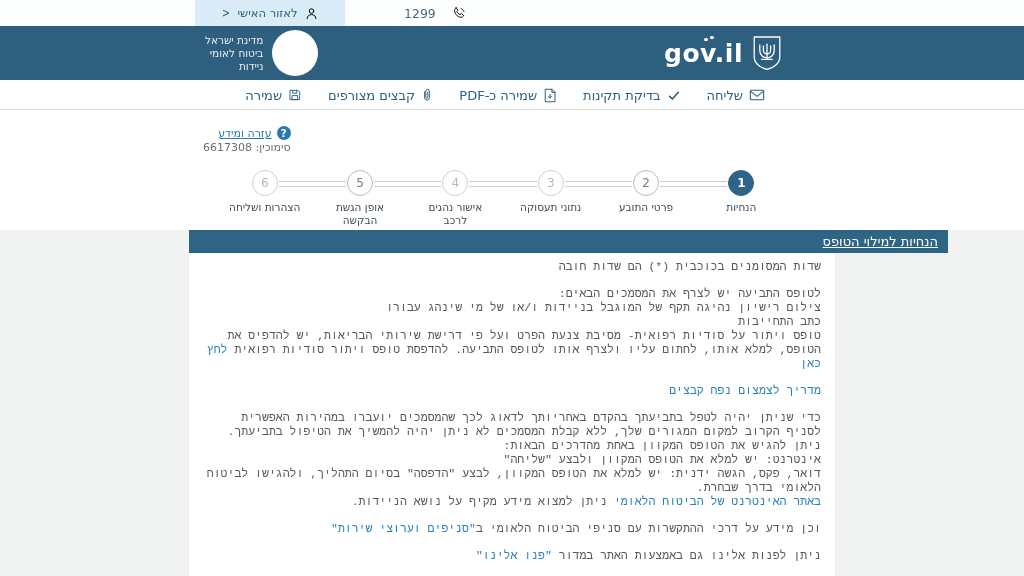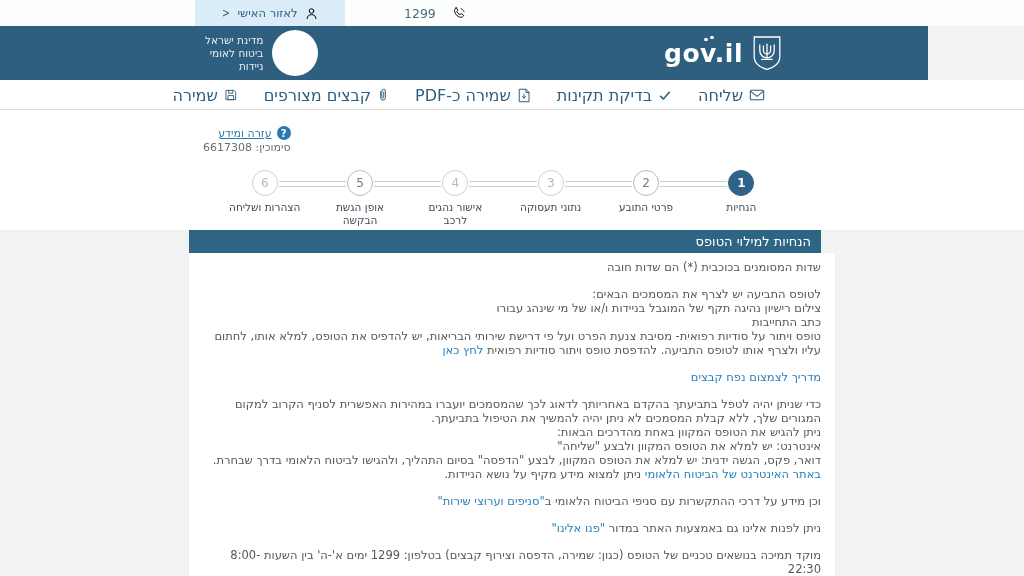--- a/index.html
+++ b/index.html
@@ -12,36 +12,36 @@
   .personal-badge { position:absolute; left:195px; top:0; width:150px; height:26px; background:#d9ecf7;
     display:flex; align-items:center; justify-content:center; gap:6px; cursor:pointer; }
   .personal-badge .lbl { font-size:11.5px; color:#2e5f80; }
   .personal-badge .chev { font-size:12px; color:#2e5f80; transform:scaleX(.8); }
   .icon-svg { display:inline-flex; align-items:center; justify-content:center; }
   .icon-svg svg { display:block; }
   .phone-block { position:absolute; left:404px; top:0; height:26px; display:flex; align-items:center; gap:16px; }
   .phone-block .num { font-size:12.5px; color:#4a6b80; }
 
   
-  .appheader { position:absolute; top:26px; left:0; width:928px; height:54px; background:#2f5f7f; }
+  .appheader { position:absolute; top:26px; left:0; width:1024px; height:54px; background:#2f5f7f; }
   .org { position:absolute; left:205px; top:0; height:54px; display:flex; align-items:center; gap:9px; }
   .org-logo-circle { width:46px; height:46px; border-radius:50%; background:#ffffff; }
   .org-lines { display:flex; flex-direction:column; text-align:right; color:#e8eef2; font-size:10.5px; line-height:13px; }
   .govlogo { position:absolute; left:664px; top:0; height:54px; display:flex; direction:ltr; align-items:center; gap:8px; }
   .govtext { color:#ffffff; font-weight:bold; font-size:25px; letter-spacing:.5px; position:relative; line-height:1; }
   .govtext .vdots { position:absolute; top:-4px; left:40px; width:14px; height:4px; }
   .govtext .vdots i { position:absolute; width:3.5px; height:3.5px; border-radius:50%; background:#fff; }
   .govtext .vdots i:nth-child(1){ left:0; top:1px; }
   .govtext .vdots i:nth-child(2){ left:6px; top:-1px; }
 
   
   .navbar { position:absolute; top:80px; left:0; width:1024px; height:30px; background:#ffffff; border-bottom:1px solid #dcdcdc; }
   .toolbar-items { position:absolute; right:259px; top:0; height:30px; display:flex; align-items:center; gap:26px; }
   .tb-item { display:flex; align-items:center; gap:6px; cursor:pointer; color:#2e5f80; }
-  .tb-item .tb-label { font-size:16px; color:#2e5f80; white-space:nowrap;text-align:center; }
+  .tb-item .tb-label { font-size:13px; color:#2e5f80; white-space:nowrap;text-align:center; }
 
   
   .main { position:absolute; top:110px; left:0; width:1024px; height:466px; background:#f1f2f2; }
   .white-band { position:absolute; top:0; left:0; width:1024px; height:120px; background:#ffffff; }
   .column { position:absolute; top:0; left:189px; width:646px; height:466px; }
 
   .page-title { position:absolute; top:18px; right:88px; font-size:22px; font-weight:bold; color:#33607f; }
   .help-block { position:absolute; top:16px; left:14px; text-align:left; }
   .help-row { display:flex; align-items:center; gap:5px; justify-content:flex-start; }
   .q-circle { width:14px; height:14px; border-radius:50%; background:#2a7ab0; color:#fff; font-size:10px; font-weight:bold;
@@ -54,24 +54,24 @@
   .step { flex:1; position:relative; display:flex; flex-direction:column; align-items:center; cursor:pointer; }
   .step .circle { width:26px; height:26px; border-radius:50%; background:#fff; border:1px solid #b6bcc2;
     display:flex; align-items:center; justify-content:center; font-size:12px; color:#707c87; position:relative; z-index:2; }
   .step.active .circle { background:#2f6488; border-color:#2f6488; color:#ffffff; font-weight:bold; }
   .step.dim .circle { border-color:#ccd1d6; color:#b3bac0; }
   .step .slabel { margin-top:5px; font-size:10.5px; line-height:12.5px; color:#3e4a55; text-align:center; max-width:78px; }
   .step:not(:first-child)::before { content:""; position:absolute; top:11px; left:calc(50% + 14px);
     width:calc(100% - 28px); height:4px; border-top:1px solid #c9ced3; border-bottom:1px solid #c9ced3; z-index:1; }
 
   
-  .section-bar { position:absolute; top:120px; left:0; width:632px; height:23px; background:#2e6584;
-    color:#ffffff; font-size:13px; line-height:23px; padding-right:10px; }
+  .section-bar { position:absolute; top:120px; left:0; width:759px; height:23px; background:#2e6584;
+    color:#ffffff; font-size:13px; line-height:23px; padding-right:10px;text-decoration:underline; }
   .panel { position:absolute; top:143px; left:0; width:646px; bottom:0; background:#ffffff; padding:7px 14px 0 16px; overflow:hidden; }
-  .block { margin-bottom:13px; }
+  .block { margin-bottom:13px;font-family:Liberation Mono, monospace; }
   .cline { font-size:11.5px; line-height:14px; color:#57585a; text-align:right; }
   .cline a.link { color:#2980b9; text-decoration:none; cursor:pointer; }
 
   
   .status-url { position:absolute; right:2px; bottom:2px; background:#f3b45f; border:2px solid #ffa22b;
     color:#7d4f10; font-size:10px; line-height:13px; padding:1px 7px; direction:ltr; white-space:nowrap; }
 </style>
 </head>
 <body>
 

